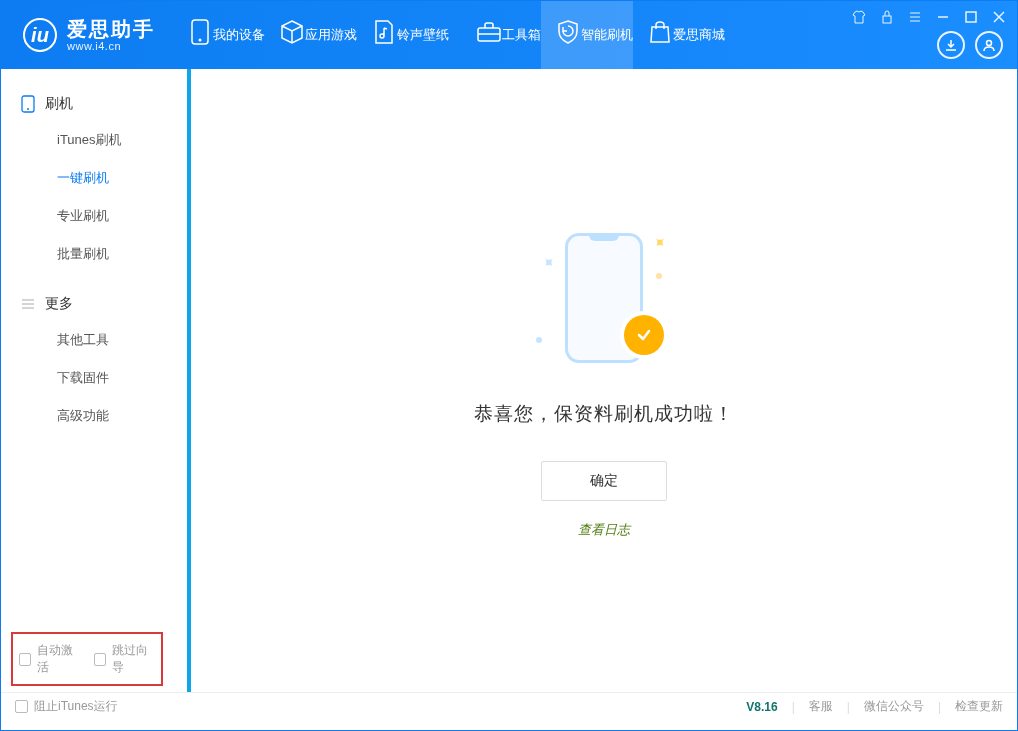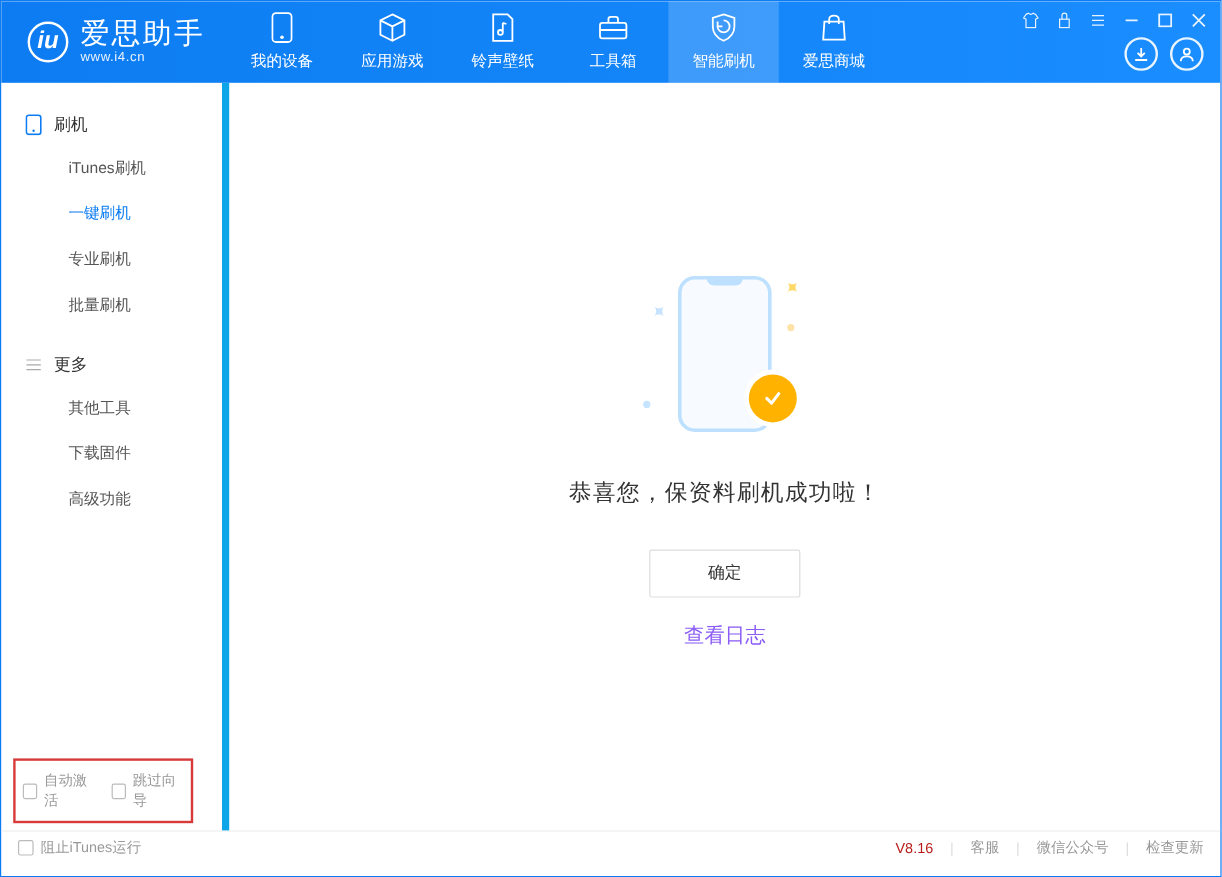--- a/index.html
+++ b/index.html
@@ -3,34 +3,34 @@
 <meta charset="utf-8">
 <style>
 * { margin: 0; padding: 0; box-sizing: border-box; font-family: "Microsoft YaHei", Arial, sans-serif; }
 body { background: #fff; width: 1018px; height: 731px; overflow: hidden; border: 1px solid #0d7cf2; position: relative; }
 
 
 .header { height: 68px; background: linear-gradient(to right, #0d7cf2, #1a8dff); display: flex; align-items: center; color: #fff; position: relative; }
 .logo-area { display: flex; align-items: center; padding: 0 18px 0 22px; }
 .logo-circle { width: 34px; height: 34px; border: 2px solid #fff; border-radius: 50%; display: flex; align-items: center; justify-content: center; font-weight: bold; font-style: italic; font-size: 20px; margin-right: 10px; }
 .logo-text { line-height: 1.1; }
-.logo-title { font-size: 24px; font-weight: 400; letter-spacing: 2px; }
+.logo-title { font-size: 20px; font-weight: 700; letter-spacing: 2px; }
 .logo-sub { font-size: 11px; opacity: 0.9; letter-spacing: 0.5px; }
 .nav-tabs { display: flex; height: 100%; }
-.nav-tab { width: 92px; height: 100%; display: flex; flex-direction: column; align-items: center; justify-content: center; cursor: pointer; font-size: 13px; }
+.nav-tab { width: 92px; height: 100%; display: flex; flex-direction: row; align-items: center; justify-content: flex-end; cursor: pointer; font-size: 13px; }
 .nav-tab.active { background: rgba(255,255,255,0.18); }
 .nav-icon { width: 26px; height: 26px; margin-bottom: 6px; display: flex; align-items: center; justify-content: center; }
 .title-controls { position: absolute; right: 10px; top: 8px; display: flex; gap: 12px; }
 .title-ctrl { width: 16px; height: 16px; cursor: pointer; opacity: 0.9; display: flex; align-items: center; justify-content: center; color: #fff; }
 .header-right { position: absolute; right: 14px; bottom: 10px; display: flex; gap: 10px; align-items: center; }
 .circle-btn { width: 28px; height: 28px; border: 2px solid rgba(255,255,255,0.9); border-radius: 50%; display: flex; align-items: center; justify-content: center; cursor: pointer; color: #fff; }
 
 
 .body { display: flex; height: calc(100% - 78px - 28px); }
-.sidebar { width: 190px; border-right: 6px solid #0ea5e9; padding-top: 18px; position: relative; }
+.sidebar { width: 190px; border-right: 4px solid #0ea5e9; padding-top: 18px; position: relative; }
 .side-group-title { display: flex; align-items: center; gap: 10px; padding: 8px 20px; font-size: 14px; color: #333; font-weight: 500; }
 .side-item { padding: 10px 20px 10px 56px; font-size: 13px; color: #555; cursor: pointer; }
 .side-item.active { color: #0d7cf2; }
 
 .device-panel { margin: 10px 10px 0; }
 .device-row { background: #f3f6fb; border-radius: 4px; padding: 10px 12px; display: flex; align-items: center; gap: 10px; margin-bottom: 8px; font-size: 13px; color: #333; }
 .device-row.device { flex-direction: column; align-items: flex-start; gap: 4px; }
 .device-name-line { display: flex; align-items: center; gap: 8px; font-weight: 600; }
 .capacity-badge { display: inline-block; padding: 2px 10px; border-radius: 10px; background: #e7f1ff; color: #0d7cf2; font-size: 11px; font-weight: 600; }
 .device-type { color: #aaa; font-size: 12px; }
@@ -46,29 +46,29 @@
 .phone-notch { position: absolute; top: -3px; left: 50%; transform: translateX(-50%); width: 30px; height: 8px; background: #bde0ff; border-radius: 0 0 6px 6px; }
 .check-badge { position: absolute; right: 20px; bottom: 18px; width: 40px; height: 40px; background: #ffb300; border-radius: 50%; display: flex; align-items: center; justify-content: center; color: #fff; box-shadow: 0 0 0 4px #fff; }
 .sparkle { position: absolute; color: #c6e4ff; font-size: 16px; }
 .sparkle.s1 { left: 18px; top: 30px; transform: rotate(45deg); }
 .sparkle.s2 { right: 18px; top: 10px; transform: rotate(45deg); color: #ffd966; }
 .sparkle.s3 { left: 12px; bottom: 30px; font-size: 6px; background: #c6e4ff; width: 6px; height: 6px; border-radius: 50%; }
 .sparkle.s4 { right: 22px; top: 50px; font-size: 6px; background: #ffe2a8; width: 6px; height: 6px; border-radius: 50%; }
 
 .success-msg { font-size: 19px; color: #333; letter-spacing: 1px; margin-bottom: 34px; }
 .confirm-btn { border: 1px solid #ddd; background: #fff; padding: 10px 48px; font-size: 14px; color: #333; cursor: pointer; border-radius: 2px; margin-bottom: 20px; }
-.view-log { font-size: 17px; color: #8b5cf6; cursor: pointer; }
+.view-log { font-size: 13px; color: #4d7c0f; cursor: pointer; font-style: italic; }
 
 
 .footer { height: 28px; border-top: 1px solid #eee; display: flex; align-items: center; padding: 0 14px; font-size: 12px; color: #999; }
 .footer-left { display: flex; align-items: center; gap: 6px; text-align: center; }
 .footer-right { margin-left: auto; display: flex; align-items: center; gap: 14px; }
 .footer-sep { color: #ddd; }
 .footer-link { cursor: pointer; }
-.version { color: #b91c1c; }
+.version { color: #0f766e; font-weight: bold; }
 
 svg { display: block; }
 </style>
 </head>
 <body>
 
 <div class="header">
   <div class="logo-area">
     <div class="logo-circle">iu</div>
     <div class="logo-text">

